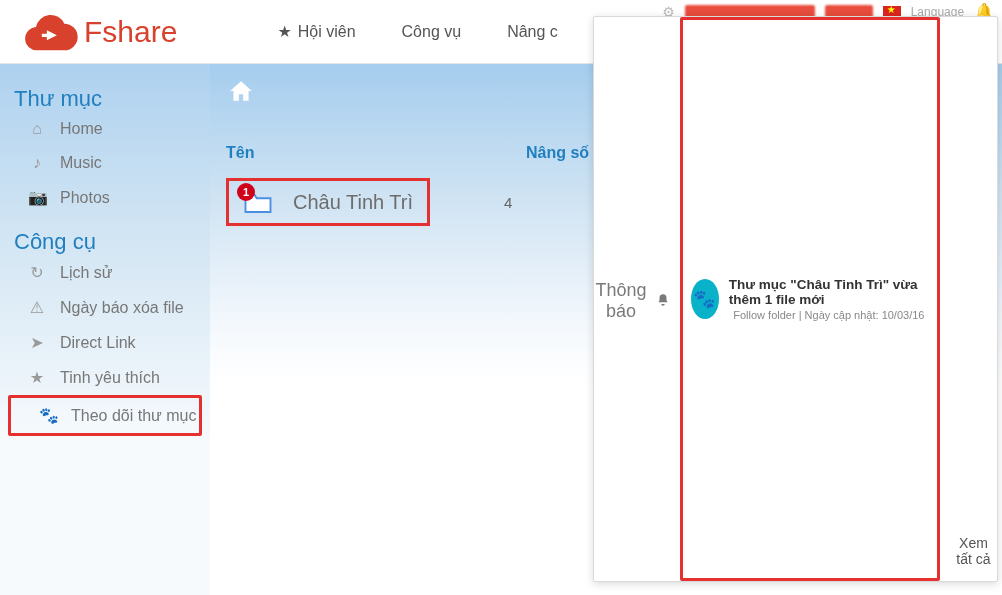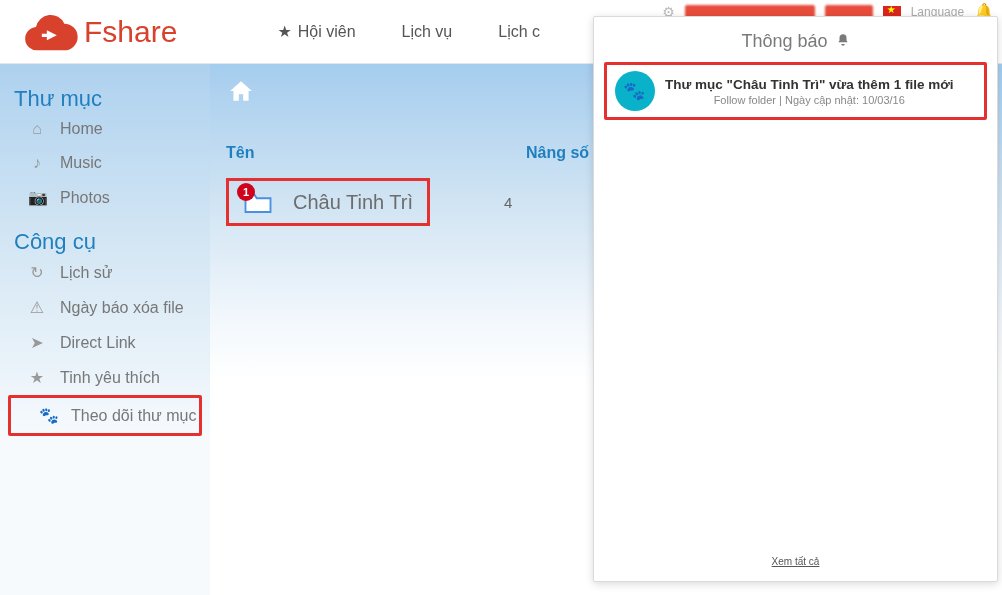--- a/index.html
+++ b/index.html
@@ -31,29 +31,29 @@
   .col-name { flex: 0 0 300px; }
   .col-size { flex: 0 0 100px; }
   .folder-row { display:flex; align-items:center; gap:20px; padding:6px 0; }
   .folder-box { display:flex; align-items:center; gap:20px; padding:8px 14px; border:3px solid #e53030; }
   .folder-icon { position:relative; }
   .folder-icon svg { display:block; }
   .folder-badge { position:absolute; top:-6px; left:-6px; width:18px; height:18px; background:#d0021b; color:#fff; font-size:11px; font-weight:bold; border-radius:50%; display:flex; align-items:center; justify-content:center; }
   .folder-name { color:#6d6d6d; font-size:20px; }
   .total-val { color:#666; font-size:15px; }
   
-  .notif-panel { position:absolute; top:16px; right:4px; width:405px; height:566px; background:#fff; border:1px solid #dadada; box-shadow:0 2px 8px rgba(0,0,0,.15); border-radius:2px; display:flex; flex-direction:column; }
+  .notif-panel { position:absolute; top:16px; right:4px; width:405px; height:566px; background:#fff; border:1px solid #dadada; box-shadow:0 2px 8px rgba(0,0,0,.15); border-radius:2px; display:flex; flex-direction:row; }
   .notif-head { text-align:center; padding:14px 0 10px; color:#7a7a7a; font-size:18px; display:flex; justify-content:center; gap:8px; align-items:center;}
   .notif-head .bell2 { color:#7a7a7a; font-size:14px; }
   .notif-item-wrap { margin: 0 10px; border:3px solid #e53030; padding:6px 8px; display:flex; gap:10px; align-items:center; border-radius:2px;}
   .notif-circ { width:40px; height:40px; background:#09b2c9; border-radius:50%; display:flex; align-items:center; justify-content:center; color:#fff; font-size:18px; }
   .notif-text { display:flex; flex-direction:column; }
   .notif-title { color:#333; font-weight:600; font-size:13.5px; }
   .notif-sub { color:#888; font-size:11px; margin-top:2px;text-align:center; }
-  .notif-foot { margin-top:auto; text-align:center; padding:14px 0; color:#555; font-size:10px; cursor:pointer;text-decoration:underline; }
+  .notif-foot { margin-top:auto; text-align:center; padding:14px 0; color:#555; font-size:14px; cursor:pointer; }
 </style>
 </head>
 <body>
 
 <div class="topbar">
   <span class="gear-icon">⚙</span>
   <span class="blur-red"></span>
   <span class="blur-red2"></span>
   <span class="flag"></span>
   <span>Language</span>
@@ -67,24 +67,24 @@
       <path fill="#fff" d="M23 30l12-6-12-6v4l-6 0v4h6z" transform="translate(4,4)"></path>
     </svg>
     <span>Fshare</span>
   </div>
   <div class="nav">
     <div class="nav-item">
       <span>★</span>
       <span>Hội viên</span>
     </div>
     <div class="nav-item">
-      <span>Lịch vụ</span>
+      <span>Công vụ</span>
     </div>
     <div class="nav-item">
-      <span>Lịch c</span>
+      <span>Nâng c</span>
     </div>
   </div>
 </div>
 
 <div class="below">
   <div class="sidebar">
     <div class="section-title">Thư mục</div>
     <div class="side-item">
       <span class="icn">⌂</span>
       <span>Home</span>

